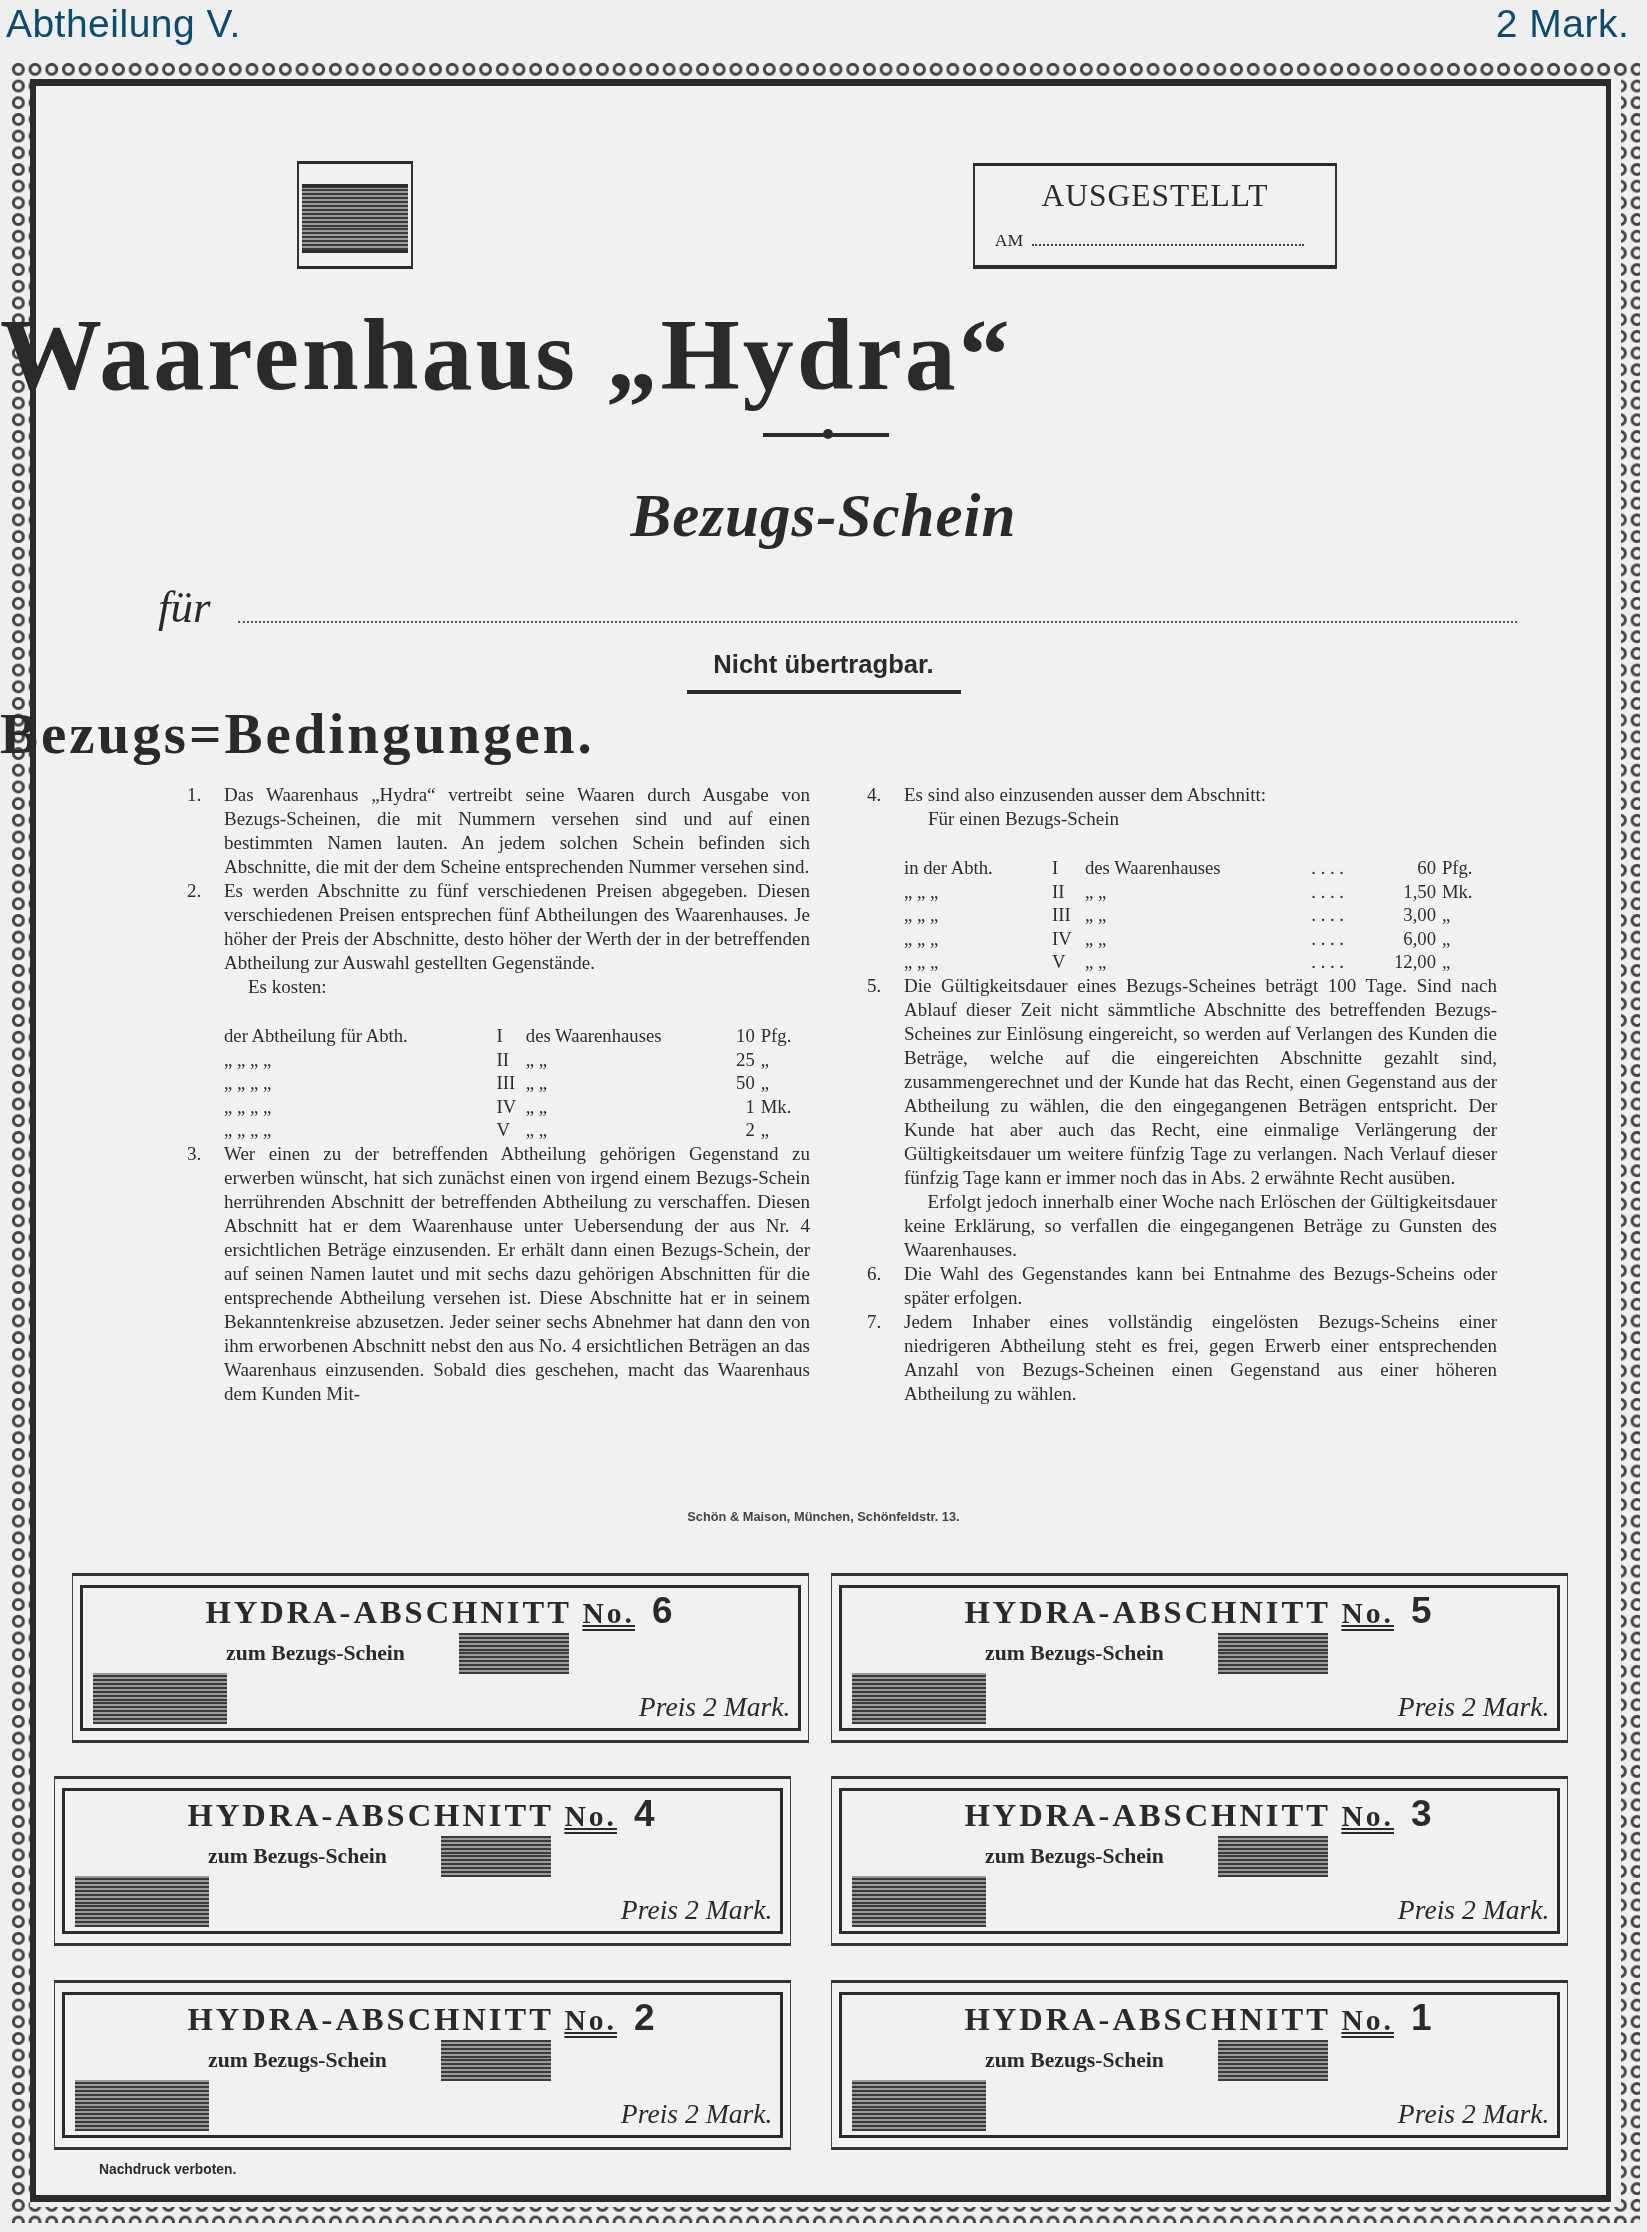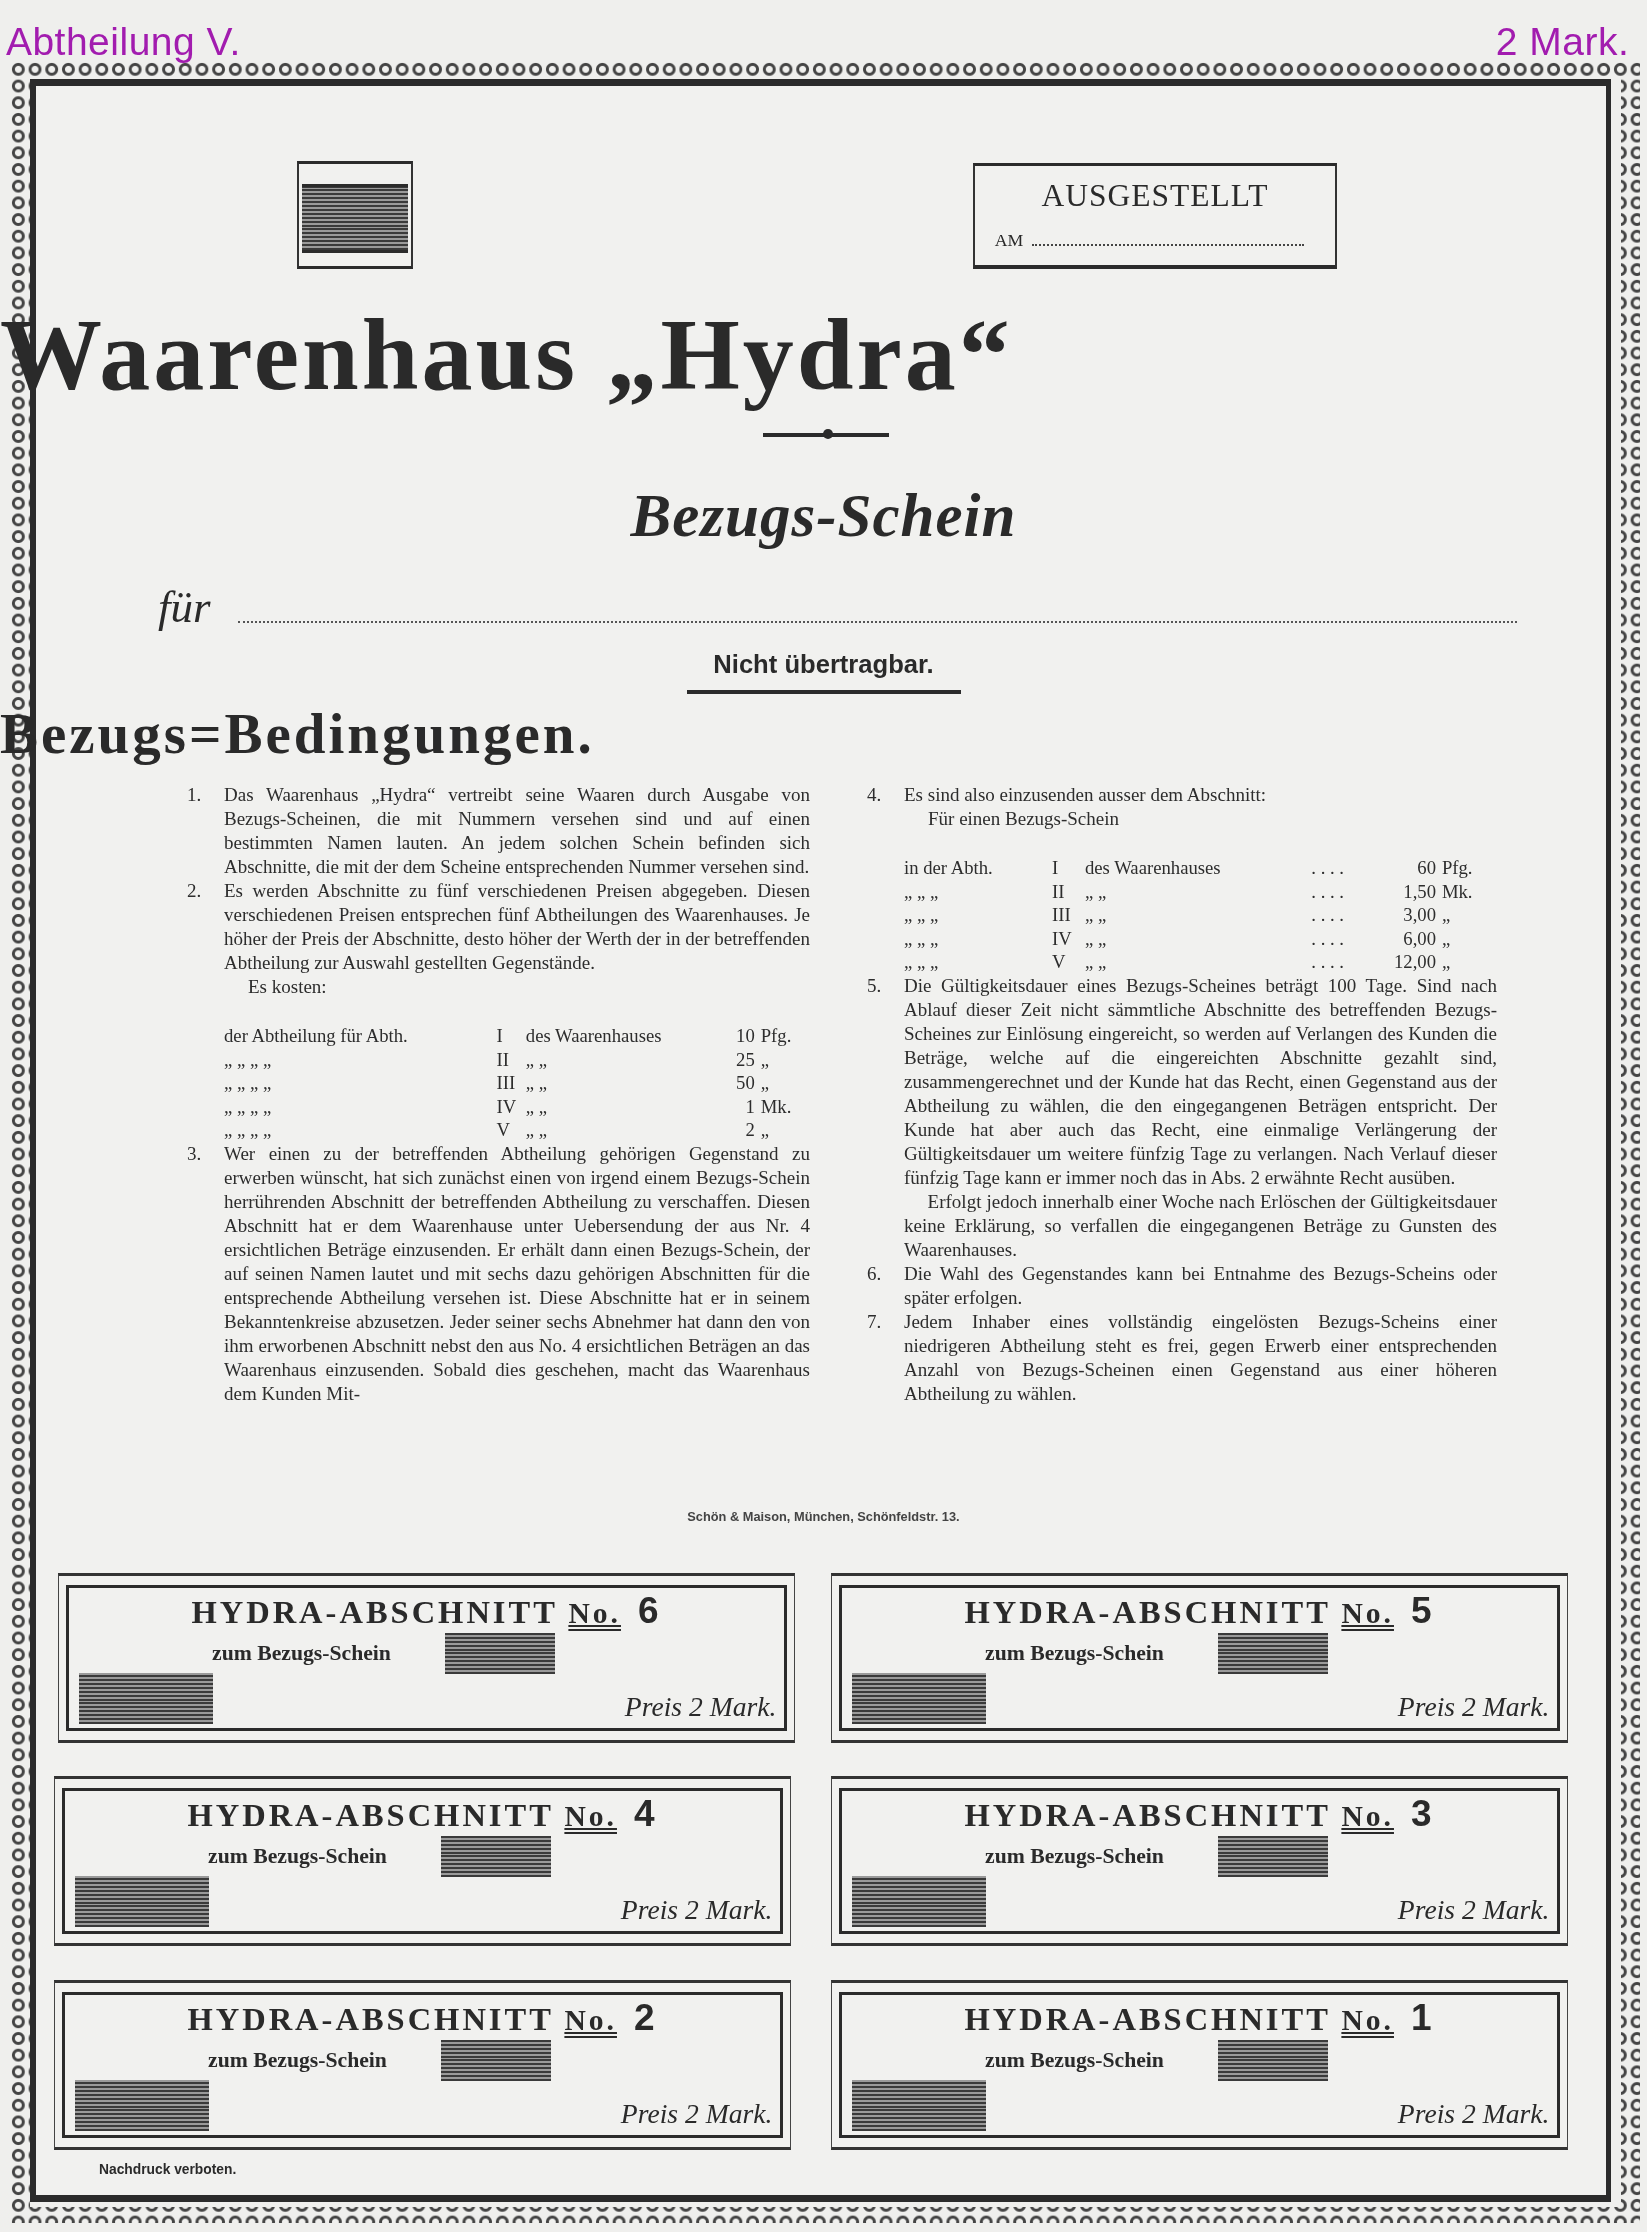--- a/index.html
+++ b/index.html
@@ -1,17 +1,17 @@
 <!DOCTYPE html>
 <html><head>
 <meta charset="utf-8">
 <style>
   html,body{margin:0;padding:0;}
   body{width:1647px;height:2232px;background:#efefed;position:relative;overflow:hidden;font-family:"Liberation Serif","DejaVu Serif",serif;color:#2a2a2a;}
-  .top-label{position:absolute;top:20px;font-family:"Liberation Sans","DejaVu Sans",sans-serif;font-size:39px;color:#a21caf;letter-spacing:0.5px;}
+  .top-label{position:absolute;top:2px;font-family:"Liberation Sans","DejaVu Sans",sans-serif;font-size:39px;color:#0c4a6e;letter-spacing:0.5px;}
   #top-left{left:5.9px;}
   #top-right{right:17.7px;}
   .ornament{position:absolute;left:9.9px;width:1630px;height:2162px;top:61px;
     background-image:radial-gradient(circle at 50% 50%, #f0f0ee 3px, transparent 3.9px),
                      radial-gradient(circle at 50% 50%, #444 5.9px, transparent 6.9px);
     background-size:16.7px 16.7px;background-repeat:repeat;}
   .ornament-mask{position:absolute;left:29.6px;top:79px;width:1591px;height:2128px;background:#efefed;}
   .frame{position:absolute;left:29.6px;top:79px;width:1581px;height:2123px;border:7.9px solid #2b2b2b;border-left-width:6.9px;border-right-width:5.9px;background:#f1f1ef;box-sizing:border-box;}
   .stamp-box{position:absolute;left:297px;top:161px;width:114px;height:108px;border-top:3.9px solid #2b2b2b;border-bottom:3.9px solid #2b2b2b;border-left:2px solid #333;border-right:2px solid #333;box-sizing:border-box;width:114px;}
   .stamp-box{left:297px;width:115px;}
@@ -202,21 +202,21 @@
     <span>Die Wahl des Gegenstandes kann bei Entnahme des Bezugs-Scheins oder später erfolgen.</span>
   </div>
   <div class="para">
     <span class="pnum">7.</span>
     <span>Jedem Inhaber eines vollständig eingelösten Bezugs-Scheins einer niedrigeren Abtheilung steht es frei, gegen Erwerb einer entsprechenden Anzahl von Bezugs-Scheinen einen Gegenstand aus einer höheren Abtheilung zu wählen.</span>
   </div>
 </div>
 
 <div class="printer">Schön &amp; Maison, München, Schönfeldstr. 13.</div>
 
-<div class="coupon" style="left:58px;top:1573px;padding-left:32px;">
+<div class="coupon" style="left:72px;top:1573px;padding-left:32px;">
   <div class="coupon-inner"></div>
   <div class="coupon-title">
     <span>HYDRA-ABSCHNITT</span>
     <span class="coupon-no-label">No.</span>
     <span class="coupon-no">6</span>
   </div>
   <div class="coupon-sub">zum Bezugs-Schein</div>
   <div class="coupon-num-redact redacted"></div>
   <div class="coupon-left-redact redacted"></div>
   <div class="coupon-price">Preis 2 Mark.</div>

